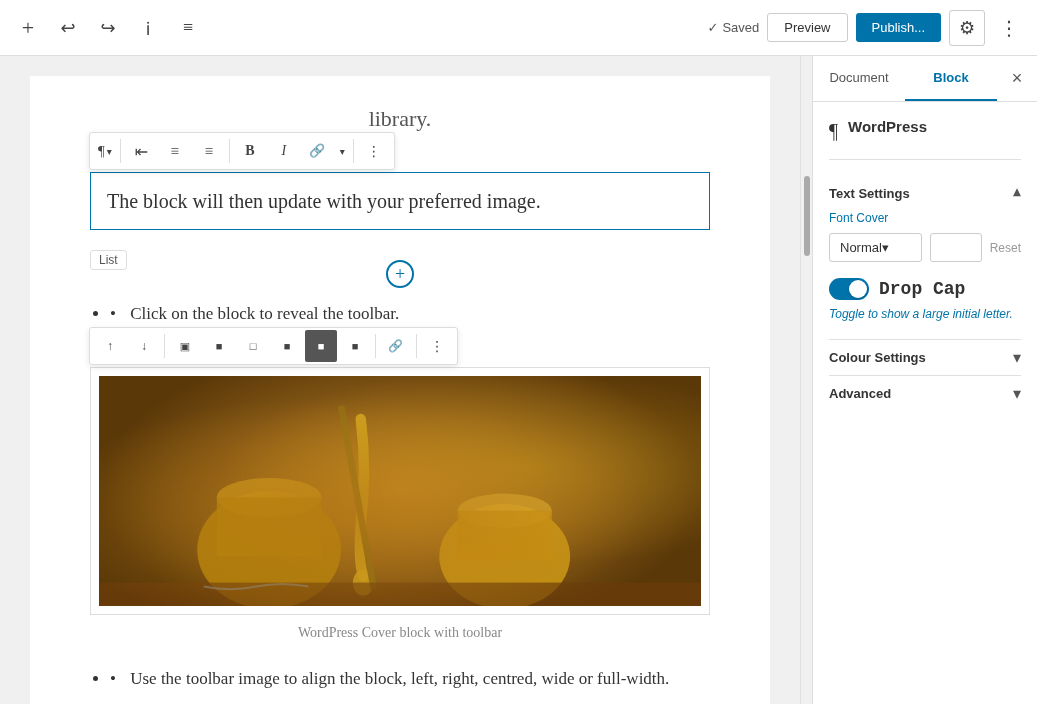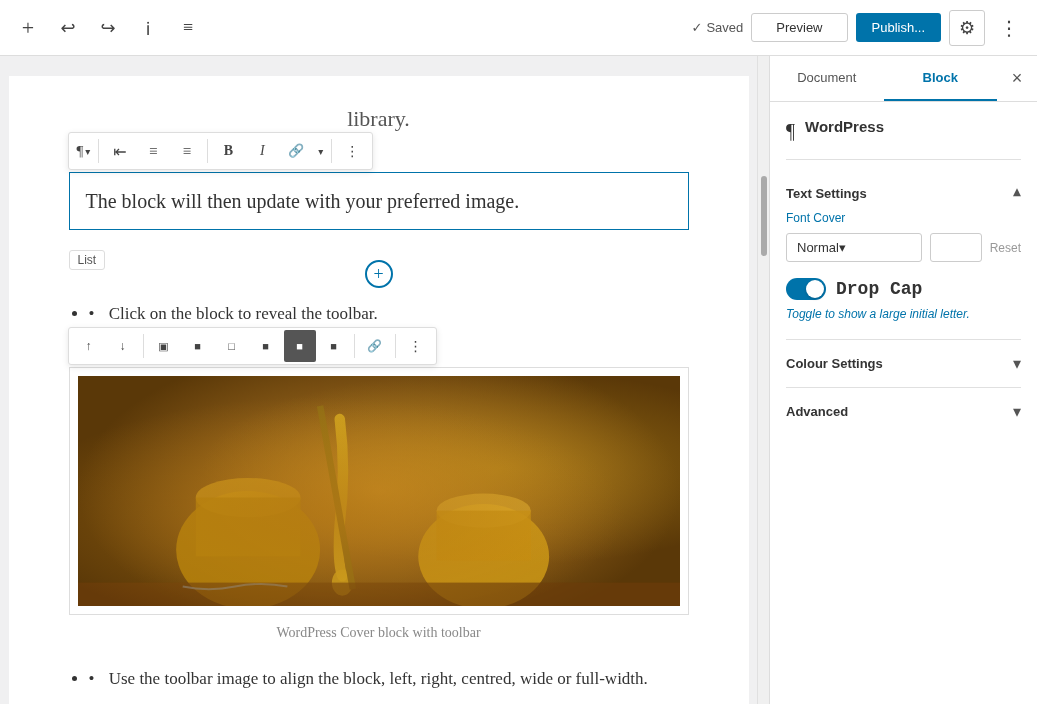--- a/index.html
+++ b/index.html
@@ -46,21 +46,21 @@
       font-family: -apple-system, sans-serif;
       font-size: 13px;
       display: flex; align-items: center; gap: 4px;
     }
     .saved-check { color: #555; }
     .btn-preview {
       font-family: -apple-system, sans-serif;
       font-size: 13px;
       border: 1px solid #ccc;
       background: #fff;
-      padding: 6px 24px;
+      padding: 6px 16px;
       border-radius: 3px;
       cursor: pointer;
       color: #333;
     }
     .btn-publish {
       font-family: -apple-system, sans-serif;
       font-size: 13px;
       background: #0073aa;
       color: #fff;
       border: none;
@@ -261,21 +261,21 @@
       height: 80px;
       background: #aaa;
       border-radius: 3px;
       position: absolute;
       top: 120px;
       left: 3px;
     }
 
     
     .right-panel {
-      width: 268px;
+      width: 225px;
       background: #fff;
       border-left: 1px solid #ddd;
       display: flex;
       flex-direction: column;
       flex-shrink: 0;
       overflow-y: auto;
     }
 
     .panel-tabs {
       display: flex;
@@ -440,21 +440,21 @@
       color: #0073aa;
       font-style: italic;
       margin-bottom: 16px;
       line-height: 1.4;
     }
 
     .collapsed-section {
       display: flex;
       align-items: center;
       justify-content: space-between;
-      padding: 14px 0;
+      padding: 8px 0;
       border-top: 1px solid #e0e0e0;
       cursor: pointer;
     }
     .collapsed-title {
       font-family: -apple-system, sans-serif;
       font-size: 13px;
       font-weight: 600;
       color: #333;
     }
   </style>

